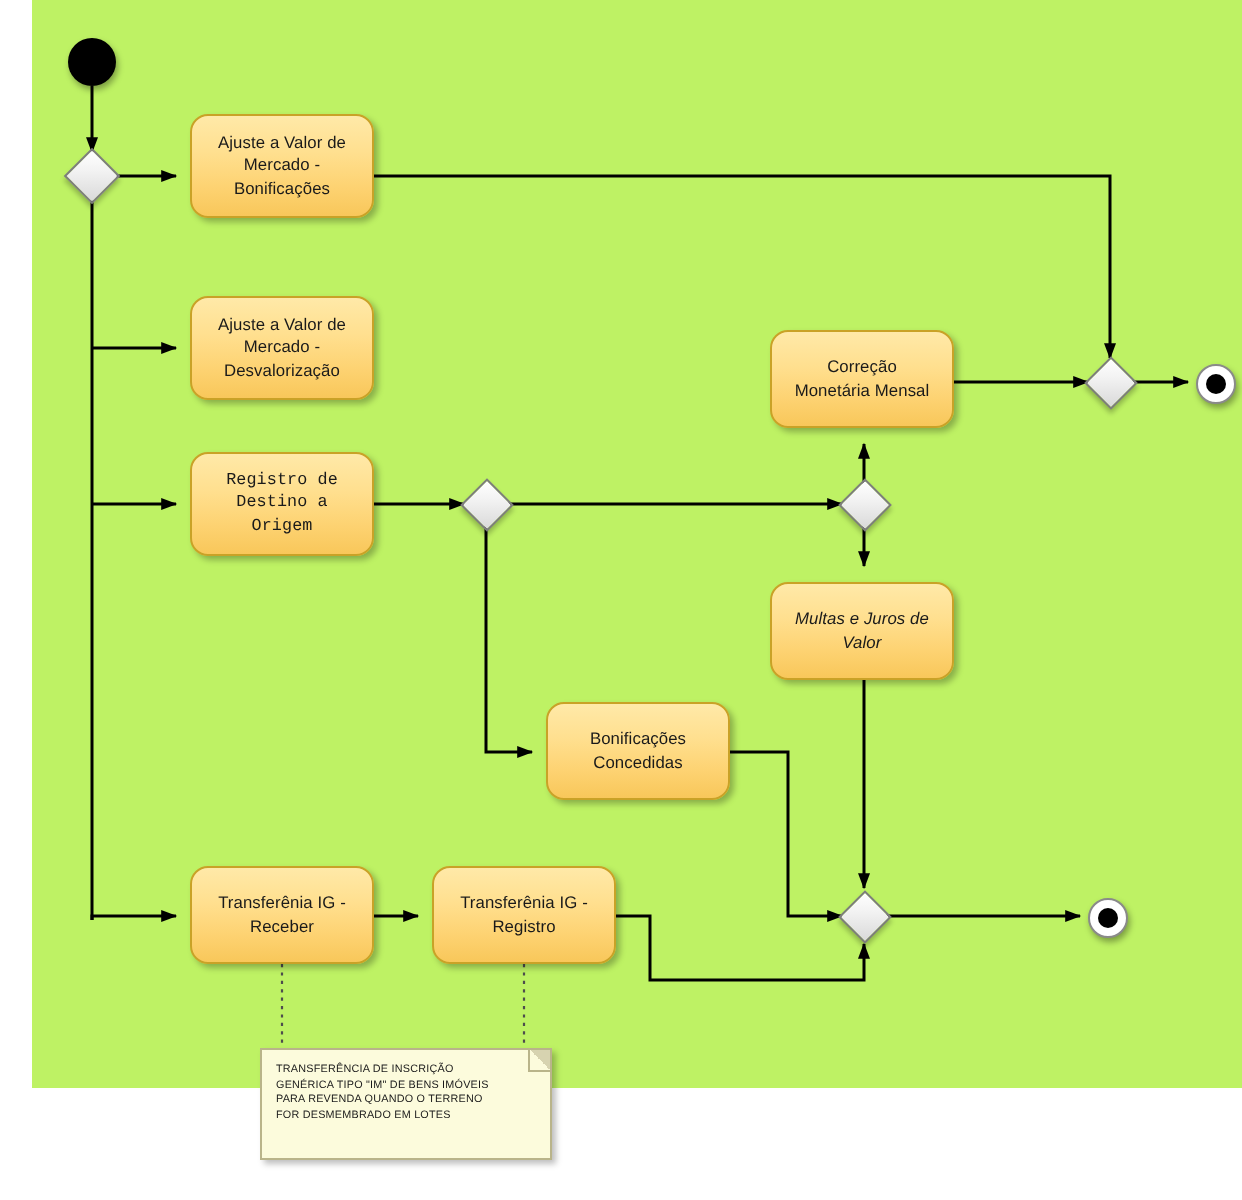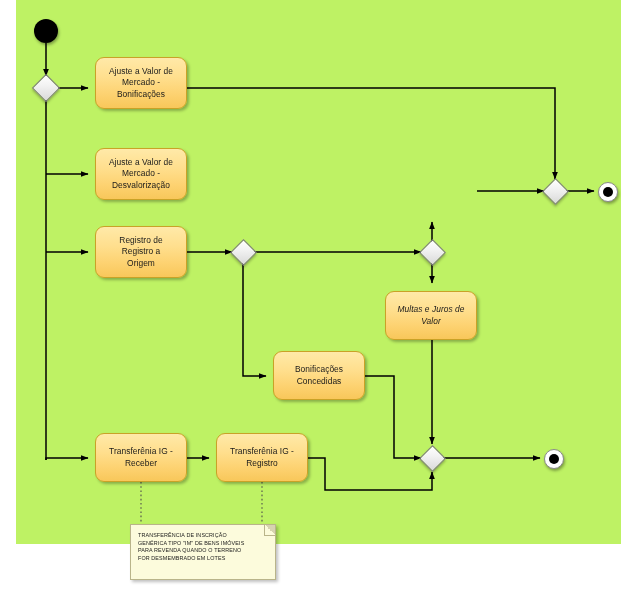--- a/index.html
+++ b/index.html
@@ -179,28 +179,34 @@
   </div>
 
   <div class="activity" style="left:79px; top:148px; width:92px; height:52px;">
     <div>
       <span>Ajuste a Valor de</span>
       <span>Mercado -</span>
       <span>Desvalorização</span>
     </div>
   </div>
 
-  <div class="activity" style="left:79px; top:226px; width:92px; height:52px;">
+  <div class="activity" style="left:79px; top:226px; width:92px; height:52px;font-family:Liberation Mono, monospace;">
     <div>
       <span>Registro de</span>
-      <span>Registro a</span>
+      <span>Destino a</span>
       <span>Origem</span>
     </div>
   </div>
 
+  <div class="activity" style="left:369px; top:165px; width:92px; height:49px;">
+    <div>
+      <span>Correção</span>
+      <span>Monetária Mensal</span>
+    </div>
+  </div>
 
   <div class="activity" style="left:369px; top:291px; width:92px; height:49px;font-style:italic;">
     <div>
       <span>Multas e Juros de</span>
       <span>Valor</span>
     </div>
   </div>
 
   <div class="activity" style="left:257px; top:351px; width:92px; height:49px;">
     <div>

